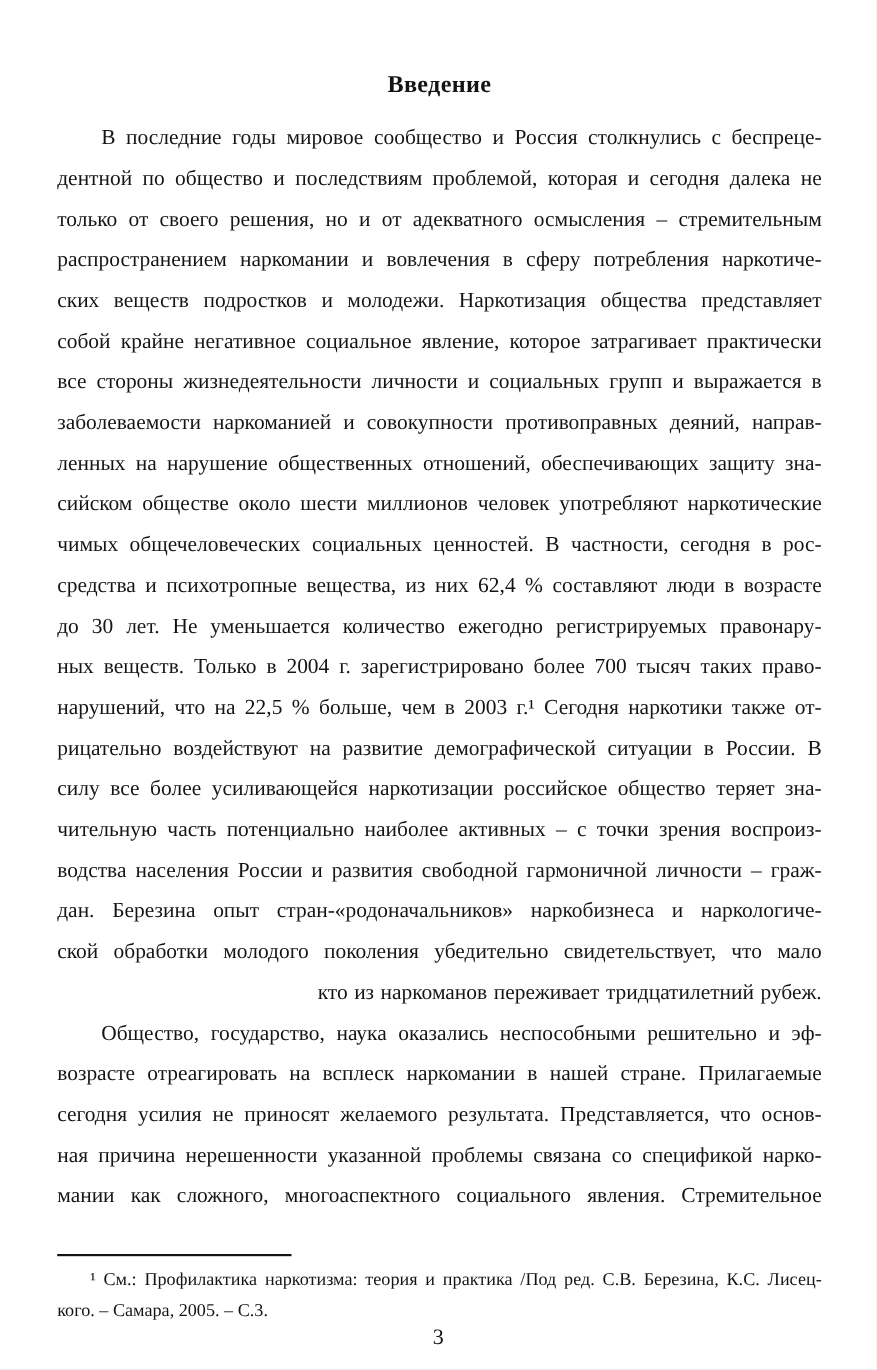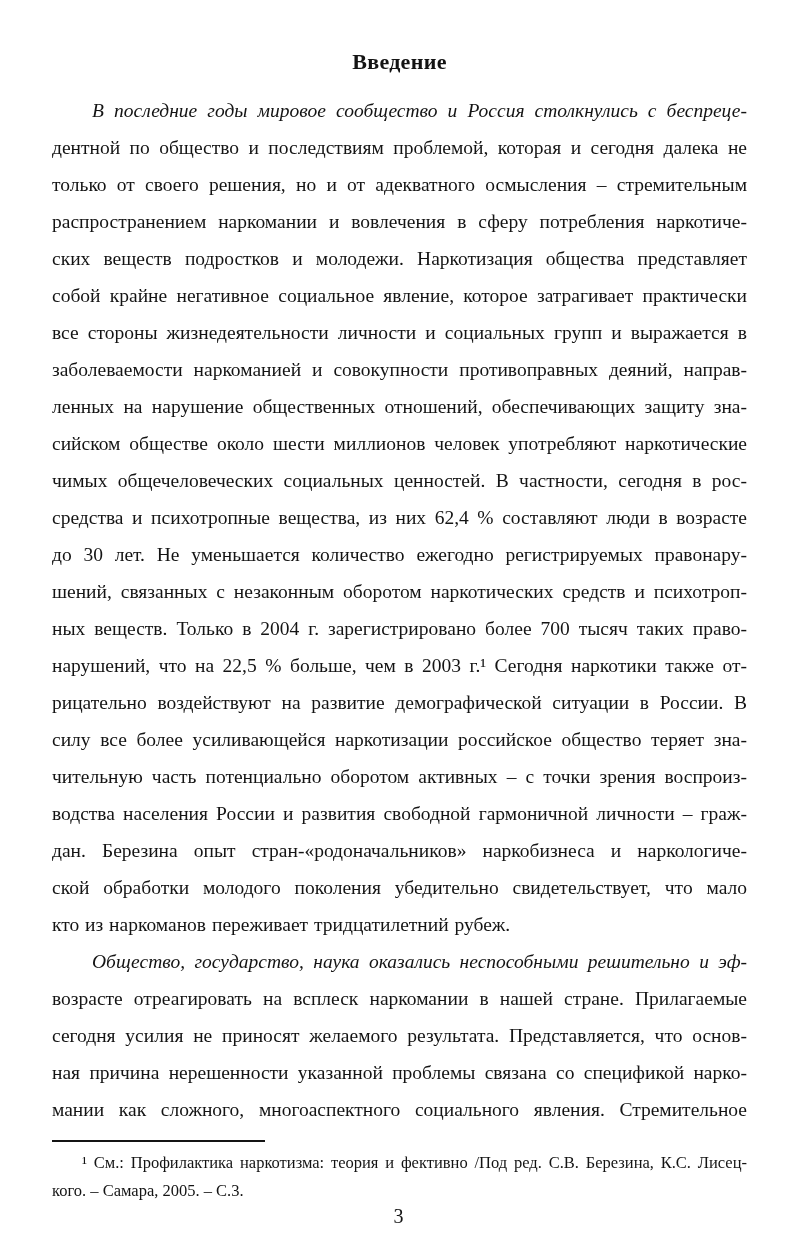--- a/index.html
+++ b/index.html
@@ -13,48 +13,47 @@
     height: 1245px;
     background: #ffffff;
     color: #141414;
     font-family: "Liberation Serif", "DejaVu Serif", serif;
     overflow: hidden;
     box-sizing: border-box;
   }
   .content {
     position: absolute;
     left: 52px;
-    top: 49px;
+    top: 64px;
     width: 695px;
   }
   .doc-title {
     text-align: center;
     font-weight: bold;
     font-size: 22px;
     line-height: 26px;
     margin-bottom: 17px;
     letter-spacing: 0.3px;
   }
   .body-text .line {
     font-size: 19.5px;
     line-height: 37px;
     height: 37px;
-    text-align: left;
+    text-align: right;
     white-space: nowrap;
     overflow: visible;
     word-spacing: 1px;
   }
   .body-text .line.justified {
     white-space: normal;
     text-align: justify;
     text-align-last: justify;
   }
   .body-text .line.indent {
     text-indent: 40px;
-    font-style: italic;
   }
   .footnote {
     position: absolute;
     left: 52px;
     top: 1140px;
     width: 695px;
   }
   .footnote-separator {
     width: 213px;
     height: 2px;
@@ -99,40 +98,39 @@
         <div class="line justified">распространением наркомании и вовлечения в сферу потребления наркотиче-</div>
         <div class="line justified">ских веществ подростков и молодежи. Наркотизация общества представляет</div>
         <div class="line justified">собой крайне негативное социальное явление, которое затрагивает практически</div>
         <div class="line justified">все стороны жизнедеятельности личности и социальных групп и выражается в</div>
         <div class="line justified">заболеваемости наркоманией и совокупности противоправных деяний, направ-</div>
         <div class="line justified">ленных на нарушение общественных отношений, обеспечивающих защиту зна-</div>
         <div class="line justified">сийском обществе около шести миллионов человек употребляют наркотические</div>
         <div class="line justified">чимых общечеловеческих социальных ценностей. В частности, сегодня в рос-</div>
         <div class="line justified">средства и психотропные вещества, из них 62,4 % составляют люди в возрасте</div>
         <div class="line justified">до 30 лет. Не уменьшается количество ежегодно регистрируемых правонару-</div>
-        <div class="line justified">шений, связанных с незаконным оборотом наркотических средств и психотроп-</div>
         <div class="line justified">ных веществ. Только в 2004 г. зарегистрировано более 700 тысяч таких право-</div>
         <div class="line justified">нарушений, что на 22,5 % больше, чем в 2003 г.¹ Сегодня наркотики также от-</div>
         <div class="line justified">рицательно воздействуют на развитие демографической ситуации в России. В</div>
         <div class="line justified">силу все более усиливающейся наркотизации российское общество теряет зна-</div>
-        <div class="line justified">чительную часть потенциально оборотом активных – с точки зрения воспроиз-</div>
+        <div class="line justified">чительную часть потенциально наиболее активных – с точки зрения воспроиз-</div>
         <div class="line justified">водства населения России и развития свободной гармоничной личности – граж-</div>
         <div class="line justified">дан. Березина опыт стран-«родоначальников» наркобизнеса и наркологиче-</div>
         <div class="line justified">ской обработки молодого поколения убедительно свидетельствует, что мало</div>
         <div class="line">кто из наркоманов переживает тридцатилетний рубеж.</div>
         <div class="line indent justified">Общество, государство, наука оказались неспособными решительно и эф-</div>
         <div class="line justified">возрасте отреагировать на всплеск наркомании в нашей стране. Прилагаемые</div>
         <div class="line justified">сегодня усилия не приносят желаемого результата. Представляется, что основ-</div>
         <div class="line justified">ная причина нерешенности указанной проблемы связана со спецификой нарко-</div>
         <div class="line justified">мании как сложного, многоаспектного социального явления. Стремительное</div>
       </div>
   </div>
 
   <div class="footnote">
     <div class="footnote-separator"></div>
     <div class="footnote-lines">
-        <div class="fn-line indent justified">¹ См.: Профилактика наркотизма: теория и фективно /Под ред. С.В. Березина, К.С. Лисец-</div>
+        <div class="fn-line indent justified">¹ См.: Профилактика наркотизма: теория и практика /Под ред. С.В. Березина, К.С. Лисец-</div>
         <div class="fn-line">кого. – Самара, 2005. – С.3.</div>
       </div>
   </div>
 
   <div class="page-number">3</div>
 </div>
 
 </body></html>

